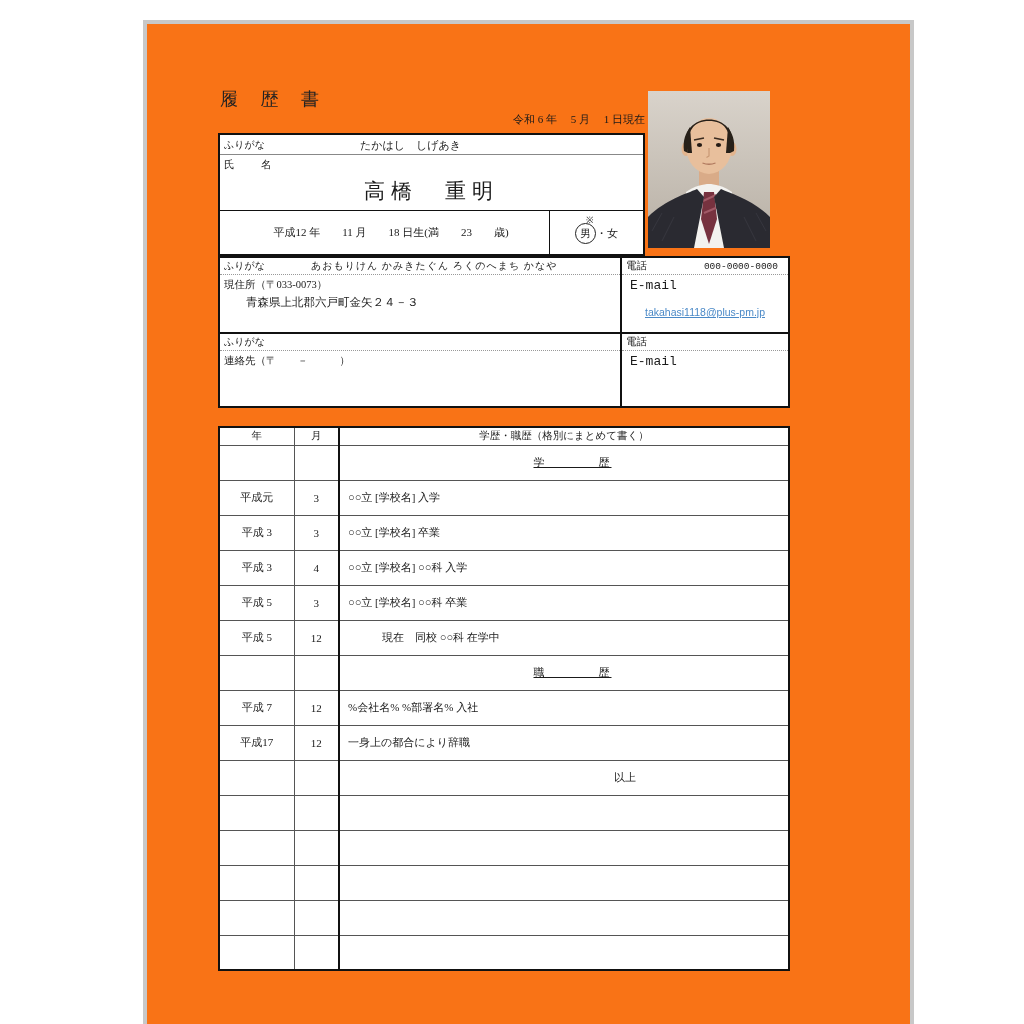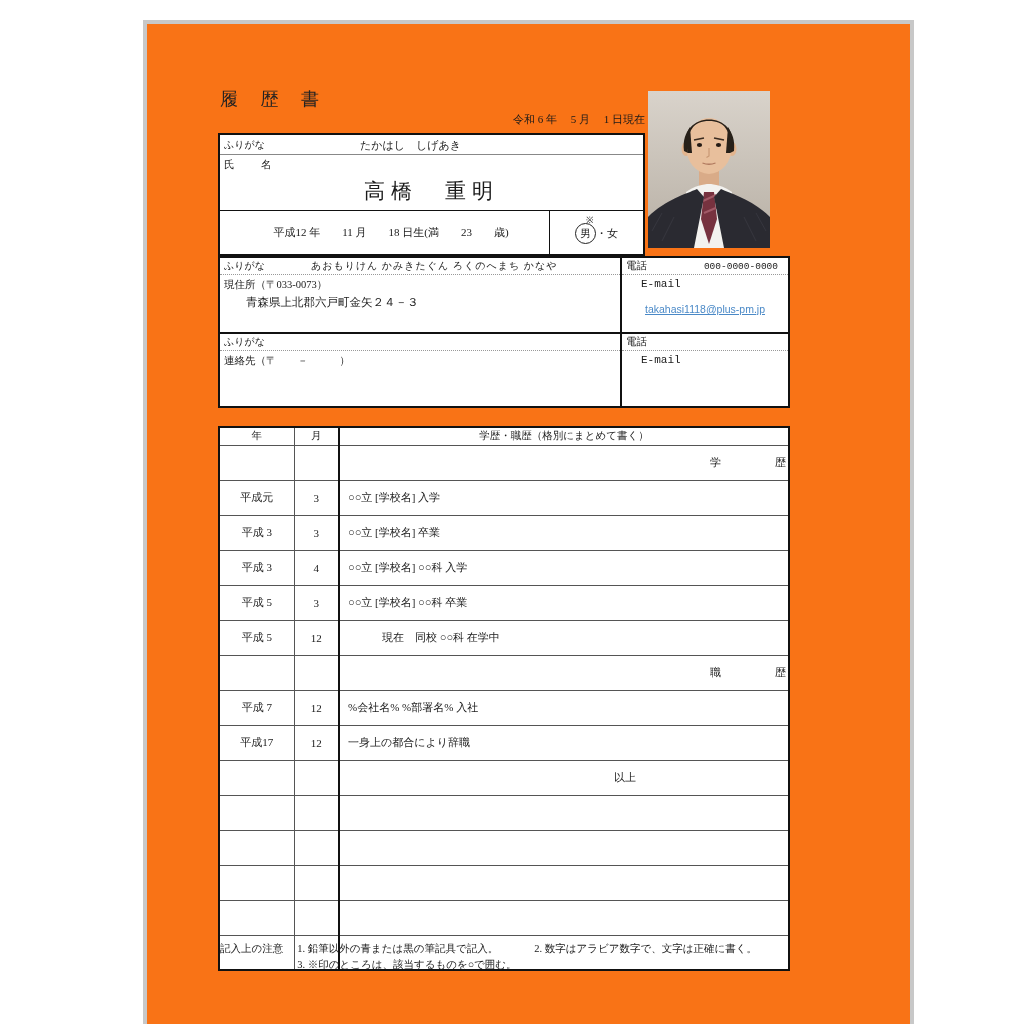--- a/index.html
+++ b/index.html
@@ -46,37 +46,37 @@
   .c-tr { border-bottom:2px solid #111; }
   .c-bl { border-right:2px solid #111; }
   .furirow { height:17px; border-bottom:1px dotted #999; display:flex; align-items:center;
              padding-left:4px; gap:30px; font-size:10px; }
   .furirow .fv { font-size:10px; letter-spacing:1px;margin-left:16px; }
   .addr-label { padding:3px 0 0 4px; font-size:10.5px; }
   .addr-value { padding:3px 0 0 26px; font-size:11.5px; }
   .phonerow { height:17px; border-bottom:1px dotted #999; display:flex; align-items:center;
               padding:0 10px 0 4px; font-size:10.5px; justify-content:space-between; }
   .phonerow .pv { font-family:"Liberation Mono","DejaVu Sans Mono",monospace; font-size:9.5px; }
-  .email-label { padding:3px 0 0 19px; font-family:"Liberation Mono","DejaVu Sans Mono",monospace; font-size:11px; }
+  .email-label { padding:3px 0 0 8px; font-family:"Liberation Mono","DejaVu Sans Mono",monospace; font-size:13px; }
   .email-wrap { text-align:center; margin-top:9px; }
   .email-link { font-family:"Liberation Sans","DejaVu Sans",sans-serif; font-size:10.5px;
                 color:#4a89c7; text-decoration:underline; cursor:pointer; }
 
   
   .hist { left:71px; top:402px; }
   table { border-collapse:collapse; table-layout:fixed; width:572px; background:#fff;
           border:2px solid #111; }
   col.c-year { width:75px; } col.c-month { width:45px; }
   th,td { border:1px solid #555; font-size:11px; overflow:hidden; white-space:nowrap; }
   th { height:18px; font-weight:normal; text-align:center; font-size:10.5px; }
   td { height:35px; }
   td.year, td.month { text-align:center; }
   td.detail, th.detail { border-left:2px solid #111; }
   td.detail { padding-left:8px; }
-  tr.r-center td.detail { text-align:right; padding-left:17px; letter-spacing:2px; }
+  tr.r-center td.detail { text-align:center; padding-left:17px; letter-spacing:2px;text-decoration:underline; }
   tr.r-right td.detail { text-align:right; padding-right:152px; }
   tr.r-indent td.detail { padding-left:42px; }
 
   
   .notes { left:73px; top:918px; display:flex; gap:14px; font-size:10.5px; width:620px; }
   .notes-line1 { display:flex; gap:36px; }
   .notes-line2 { margin-top:2px; }
 </style>
 </head>
 <body>
@@ -257,26 +257,14 @@
       </tr>
       <tr>
         <td class="year"></td>
         <td class="month"></td>
         <td class="detail"></td>
       </tr>
     </tbody>
       </table>
   </div>
 
-  <div class="abs notes">
-    <span>記入上の注意</span>
-    <div>
-      <div class="notes-line1">
-        <span>1. 鉛筆以外の青または黒の筆記具で記入。</span>
-        <span>2. 数字はアラビア数字で、文字は正確に書く。</span>
-      </div>
-      <div class="notes-line2">
-        <span>3. ※印のところは、該当するものを○で囲む。</span>
-      </div>
-    </div>
-  </div>
 
 </div>
 
 </body></html>

